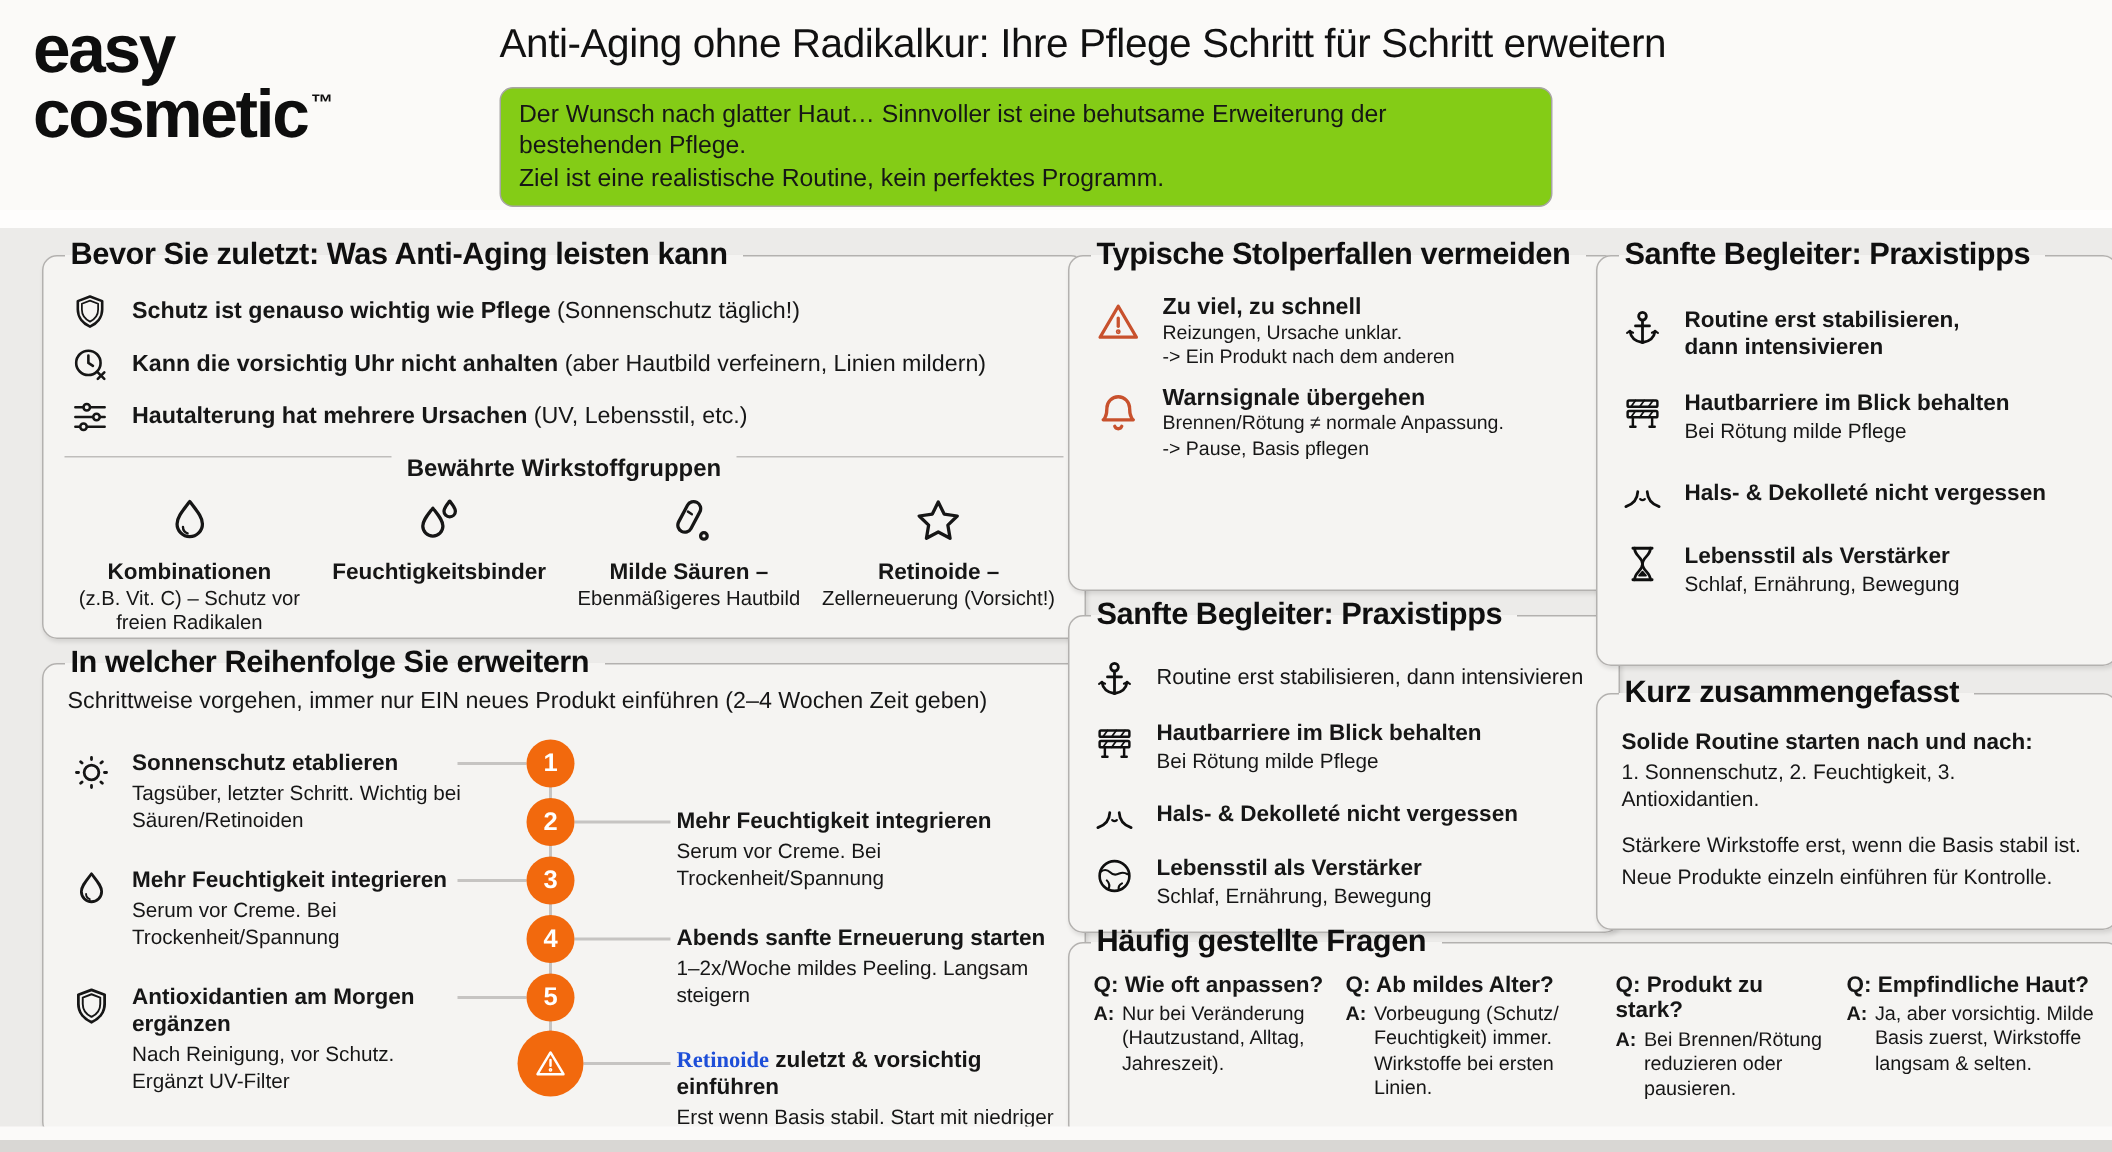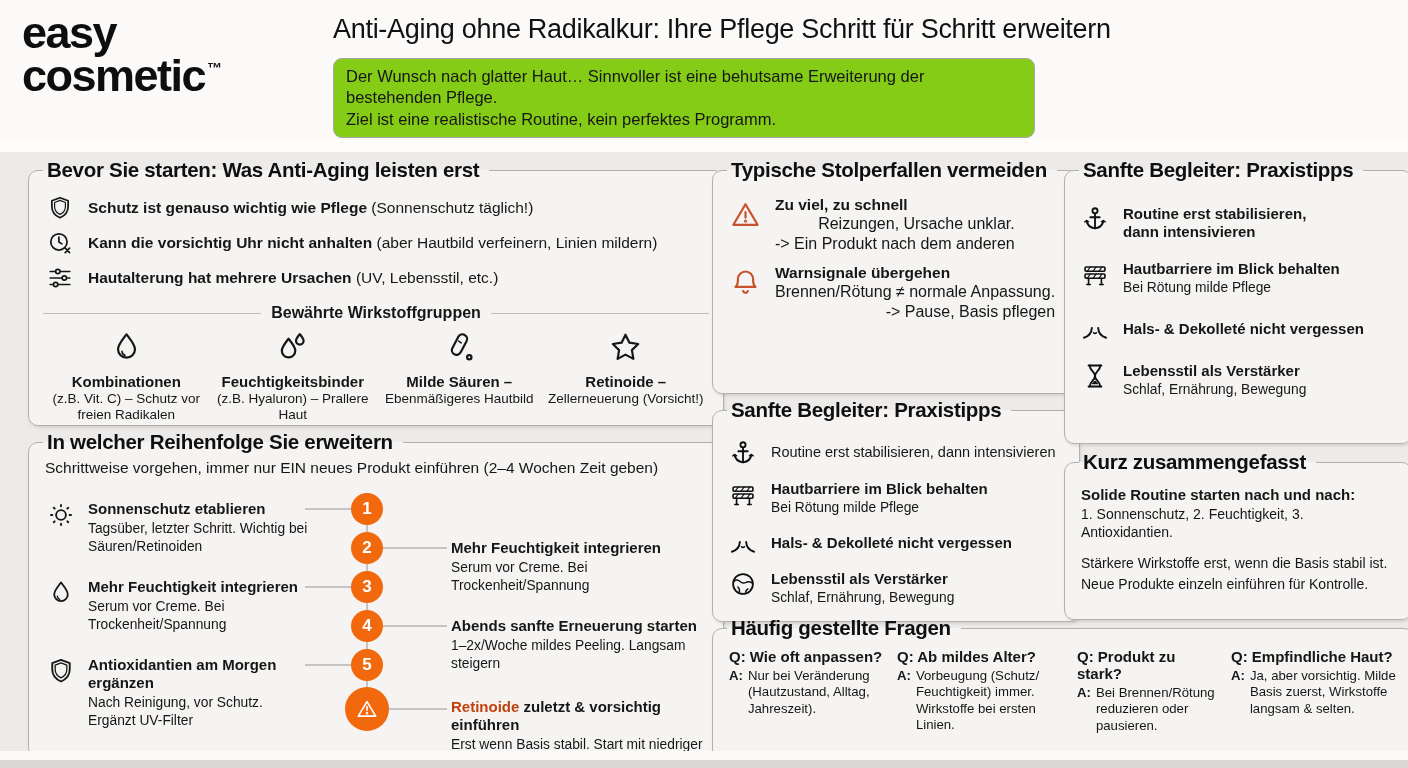--- a/index.html
+++ b/index.html
@@ -26,21 +26,21 @@
   #card-order  {left:28px; top:430px; width:666px; height:314px;}
   #card-pitfalls{left:712px;top:158px; width:338px; height:222px;}
   #card-tips-mid{left:712px;top:398px; width:338px; height:210px;}
   #card-tips-right{left:1064px;top:158px;width:318px;height:272px;}
   #card-summary{left:1064px;top:450px;width:318px;height:156px;}
   #card-faq    {left:712px; top:616px; width:670px; height:130px;}
   
   .b-item{display:flex;align-items:center;gap:15px;margin:9px 0 0 4px;font-size:15.5px;}
   .b-item svg{width:26px;height:26px;flex:none;}
   .b-item b{font-weight:800;}
-  .subhead{display:flex;align-items:center;gap:10px;margin-top:13px;}
+  .subhead{display:flex;align-items:flex-start;gap:10px;margin-top:13px;}
   .subhead .rule{flex:1;height:1px;background:#bfbdbb;}
   .subhead-text{font-weight:800;font-size:16px;}
   .groups{display:flex;margin-top:8px;}
   .group{flex:1;text-align:center;font-size:13.5px;line-height:1.2;}
   .group svg{width:35px;height:35px;}
   .g-name{font-weight:800;font-size:15px;margin-top:4px;}
   
   .intro{font-size:15.5px;margin:1px 0 0 2px;}
   .timeline{position:relative;height:256px;margin-top:4px;}
   .vline{position:absolute;left:323px;top:28px;width:2px;height:200px;background:#c6c4c2;}
@@ -48,26 +48,26 @@
   .stepnum{position:absolute;left:308px;width:32px;height:32px;border-radius:50%;background:#F2690D;
            color:#fff;font-weight:800;font-size:17px;display:flex;align-items:center;justify-content:center;}
   .warnbadge{position:absolute;left:302px;top:206px;width:44px;height:44px;border-radius:50%;
              background:#F2690D;display:flex;align-items:center;justify-content:center;}
   .t-item{position:absolute;display:flex;gap:13px;}
   .t-left{left:4px;width:278px;}
   .t-right{left:408px;width:252px;}
   .t-item svg.licon{width:28px;height:28px;flex:none;margin-top:1px;}
   .t-title{font-weight:800;font-size:15px;line-height:1.2;}
   .t-desc{font-size:13.8px;line-height:1.28;margin-top:2px;}
-  .accent{color:#c2410c;}
+  .accent{color:#1d4ed8;font-family:Liberation Serif, serif;}
   
   .p-item{display:flex;gap:13px;margin:10px 0 0 2px;align-items:flex-start;}
   .p-item svg{width:33px;height:33px;flex:none;color:#C8512D;margin-top:2px;}
   .p-title{font-weight:800;font-size:15.5px;line-height:1.15;}
-  .p-line{font-size:16px;line-height:1.26;text-align:right;}
+  .p-line{font-size:13px;line-height:1.26;}
   
   .tip-item{display:flex;gap:14px;margin:13px 0 0 2px;align-items:flex-start;}
   .tip-item svg{width:28px;height:28px;flex:none;color:#0f0f0f;}
   .tip-title{font-weight:800;font-size:15px;line-height:1.2;}
   .tip-title.plain{font-weight:400;font-size:14.5px;}
   .tip-desc{font-size:13.8px;line-height:1.25;margin-top:1px;}
   #card-tips-right .tip-item{margin-top:19px;}
   .vcenter{align-items:center;}
   
   .sum-lead{font-weight:800;font-size:15px;margin:8px 0 0 2px;}
@@ -92,21 +92,21 @@
     </div>
     <h1 class="title">Anti-Aging ohne Radikalkur: Ihre Pflege Schritt für Schritt erweitern</h1>
     <div class="subtitle">
       <div>Der Wunsch nach glatter Haut… Sinnvoller ist eine behutsame Erweiterung der bestehenden Pflege.</div>
       <div>Ziel ist eine realistische Routine, kein perfektes Programm.</div>
     </div>
   </div>
   <div class="hdr-gap"></div>
 
   <fieldset class="card" id="card-before">
-    <legend>Bevor Sie starten: Was Anti-Aging leisten erst</legend>
+    <legend>Bevor Sie zuletzt: Was Anti-Aging leisten kann</legend>
     <div class="b-item">
       <svg viewBox="0 0 24 24" fill="none" stroke="currentColor" stroke-width="1.6">
           <path d="M12 2.5l7.5 2.8v5.2c0 4.8-3.2 8.6-7.5 10.5C7.7 19.1 4.5 15.3 4.5 10.5V5.3z"></path>
           <path d="M12 5l5 1.9v3.6c0 3.3-2.1 6-5 7.4-2.9-1.4-5-4.1-5-7.4V6.9z" stroke-width="1.1"></path>
         </svg>
       <div><b>Schutz ist genauso wichtig wie Pflege</b><span> (Sonnenschutz täglich!)</span></div>
     </div>
     <div class="b-item">
       <svg viewBox="0 0 24 24" fill="none" stroke="currentColor" stroke-width="1.6">
           <circle cx="11" cy="11" r="7.5"></circle>
@@ -137,21 +137,20 @@
           </svg>
         <div class="g-name">Kombinationen</div>
         <div class="g-desc">(z.B. Vit. C) – Schutz vor freien Radikalen</div>
       </div>
       <div class="group">
         <svg viewBox="0 0 24 24" fill="none" stroke="currentColor" stroke-width="1.5">
             <path d="M9.3 6c2.6 3.4 4.6 5.6 4.6 8.2a4.6 4.6 0 11-9.2 0C4.7 11.6 6.7 9.4 9.3 6z"></path>
             <path d="M17 2.8c1.4 1.8 2.6 3.1 2.6 4.6a2.6 2.6 0 11-5.2 0c0-1.5 1.2-2.8 2.6-4.6z"></path>
           </svg>
         <div class="g-name">Feuchtigkeitsbinder</div>
-        <div class="g-desc">(z.B. Hyaluron) – Prallere Haut</div>
       </div>
       <div class="group">
         <svg viewBox="0 0 24 24" fill="none" stroke="currentColor" stroke-width="1.5">
             <rect x="8.8" y="2.5" width="6.4" height="15" rx="3.2" transform="rotate(28 12 10)"></rect>
             <circle cx="18.7" cy="18.7" r="1.5"></circle>
             <path d="M11.4 7.6l1.8 1.2" stroke-width="1.1"></path>
           </svg>
         <div class="g-name">Milde Säuren –</div>
         <div class="g-desc">Ebenmäßigeres Hautbild</div>
       </div>

